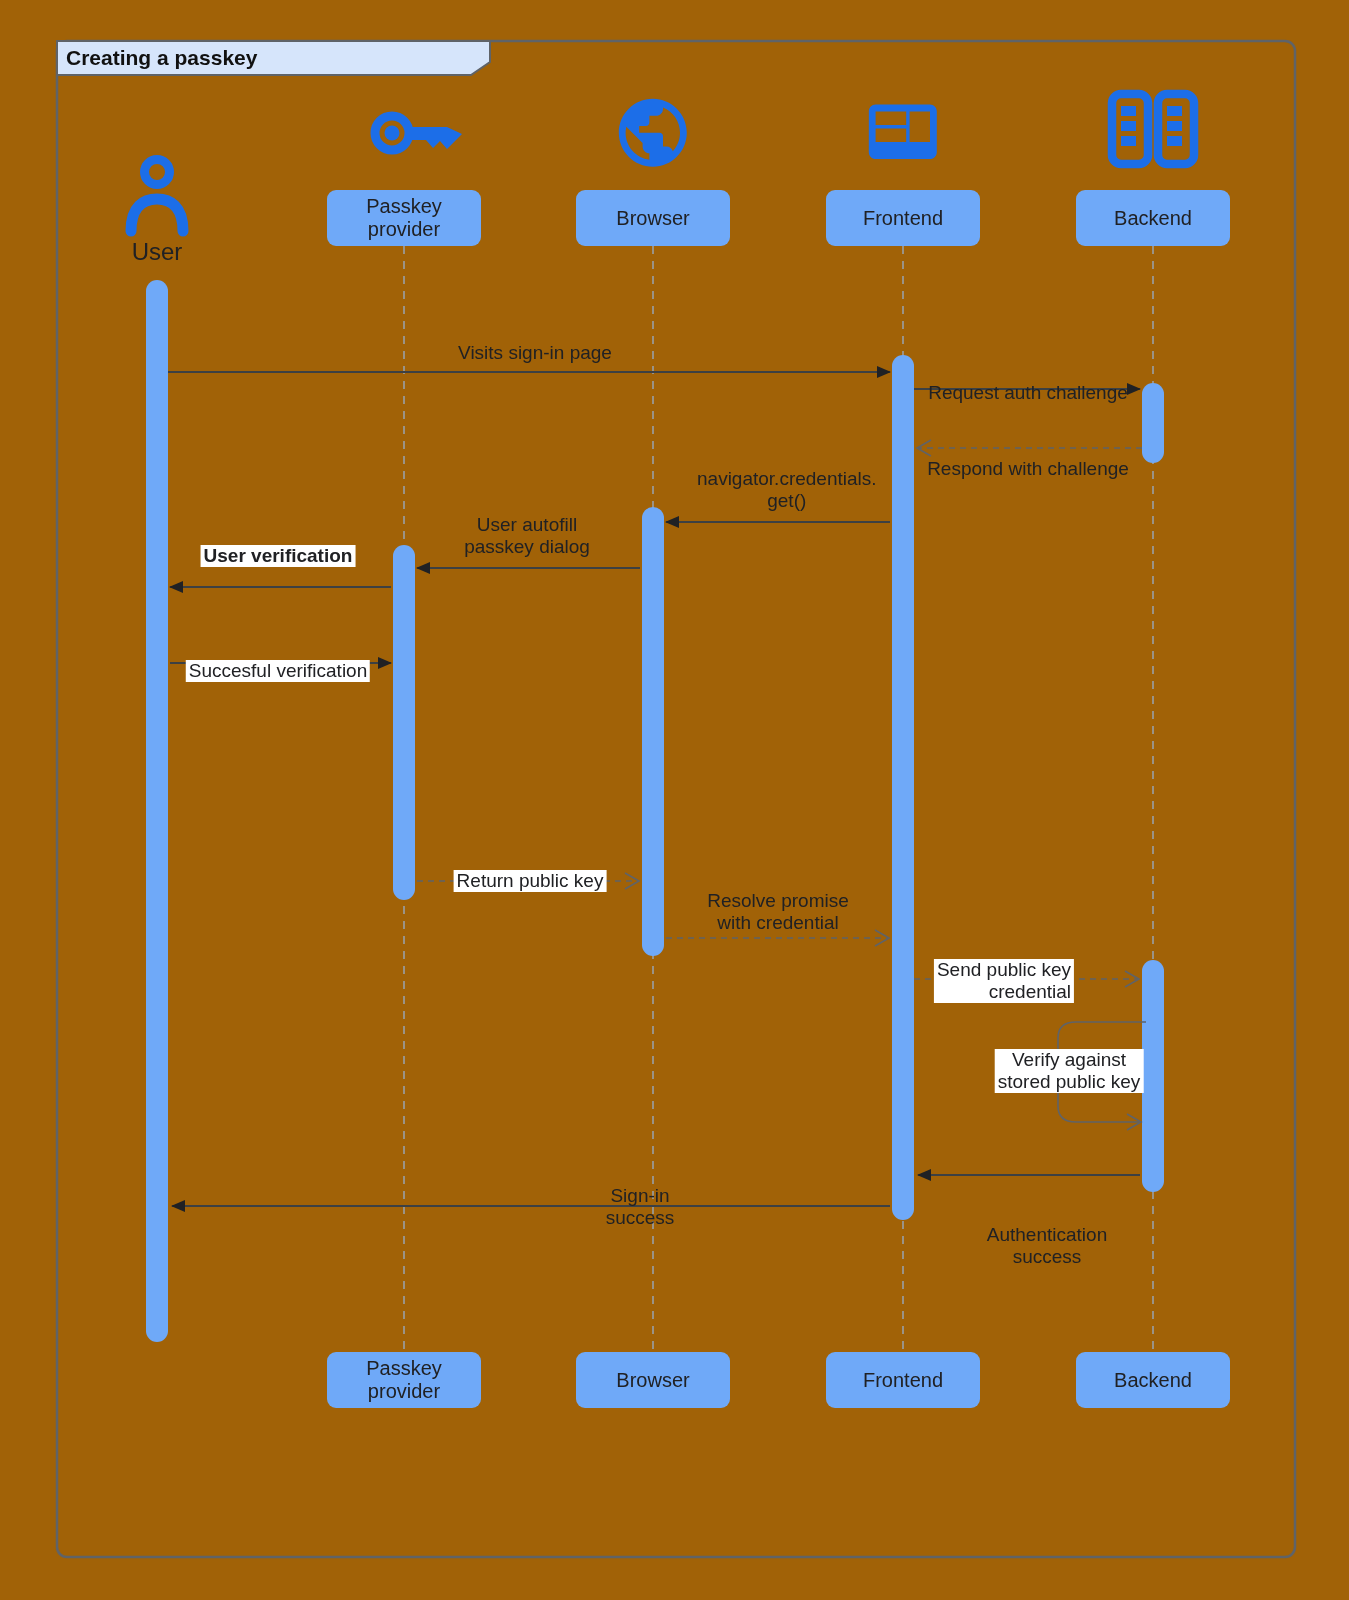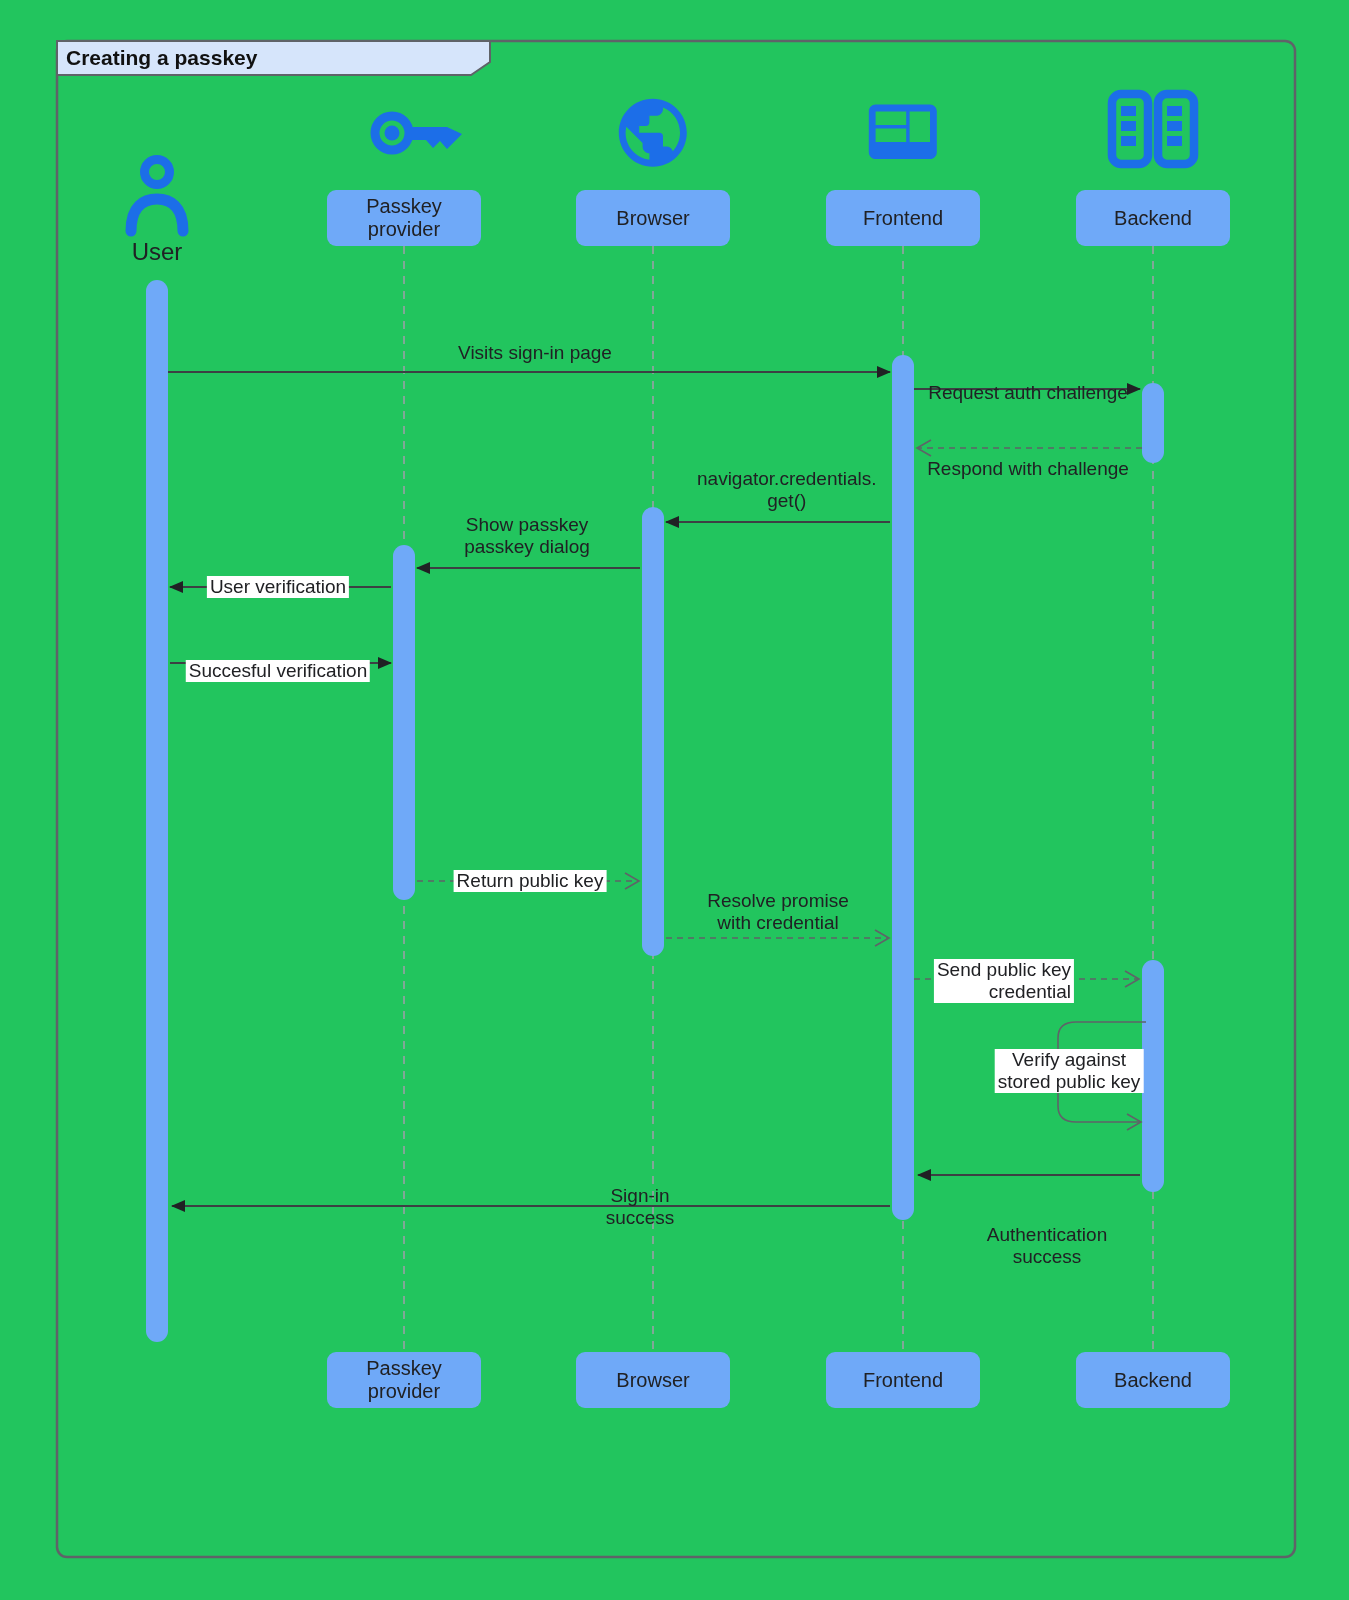--- a/index.html
+++ b/index.html
@@ -1,17 +1,17 @@
 <!DOCTYPE html>
 <html><head>
 <meta charset="utf-8">
 <style>
   html,body{margin:0;padding:0;background:#fff;}
   #stage{
-    position:relative;width:1349px;height:1600px;background:#22c55e;
+    position:relative;width:1349px;height:1600px;background:#a16207;
     font-family:"Liberation Sans", sans-serif;color:#202124;overflow:hidden;
   }
   #stage svg{position:absolute;left:0;top:0;}
   .sol{stroke:#3C4043;stroke-width:1.8;}
   .dsh{stroke:#5F6368;stroke-width:1.6;stroke-dasharray:6 5;fill:none;}
   .loop{stroke:#5F6368;stroke-width:1.6;fill:none;}
   .lifeline{stroke:#9AA0A6;stroke-width:1.6;stroke-dasharray:8 7;}
   .abar{fill:#6FA9F8;}
   .tab-title{
     position:absolute;left:66px;top:46px;font-size:21px;font-weight:bold;color:#111;
@@ -117,23 +117,23 @@
   <div class="abox" style="left:404px;top:1352px;">Passkey provider</div>
   <div class="abox" style="left:653px;top:1352px;">Browser</div>
   <div class="abox" style="left:903px;top:1352px;">Frontend</div>
   <div class="abox" style="left:1153px;top:1352px;">Backend</div>
 
   <div class="ml c" style="left:535px;top:342px;">Visits sign-in page</div>
   <div class="ml c" style="left:1028px;top:355px;margin-top:27px;">Request auth challenge</div>
   <div class="ml c" style="left:1028px;top:458px;">Respond with challenge</div>
   <div class="ml tl" style="left:697px;top:468px;">navigator.credentials.
 get()</div>
-  <div class="ml c" style="left:527px;top:514px;">Show passkey
+  <div class="ml c" style="left:527px;top:514px;">User autofill
 passkey dialog</div>
-  <div class="ml mid bg" style="left:278px;top:587px;">User verification</div>
+  <div class="ml mid bg" style="left:278px;top:556px;font-weight:bold;">User verification</div>
   <div class="ml mid bg" style="left:278px;top:663px;margin-top:8px;">Succesful verification</div>
   <div class="ml mid bg" style="left:530px;top:881px;">Return public key</div>
   <div class="ml c" style="left:778px;top:890px;">Resolve promise
 with credential</div>
   <div class="ml mid bg" style="left:1004px;top:981px;text-align:right;">Send public key
 credential</div>
   <div class="ml mid bg" style="left:1069px;top:1071px;">Verify against
 stored public key</div>
   <div class="ml mid" style="left:1028px;top:1246px;margin-left:19px;">Authentication
 success</div>

